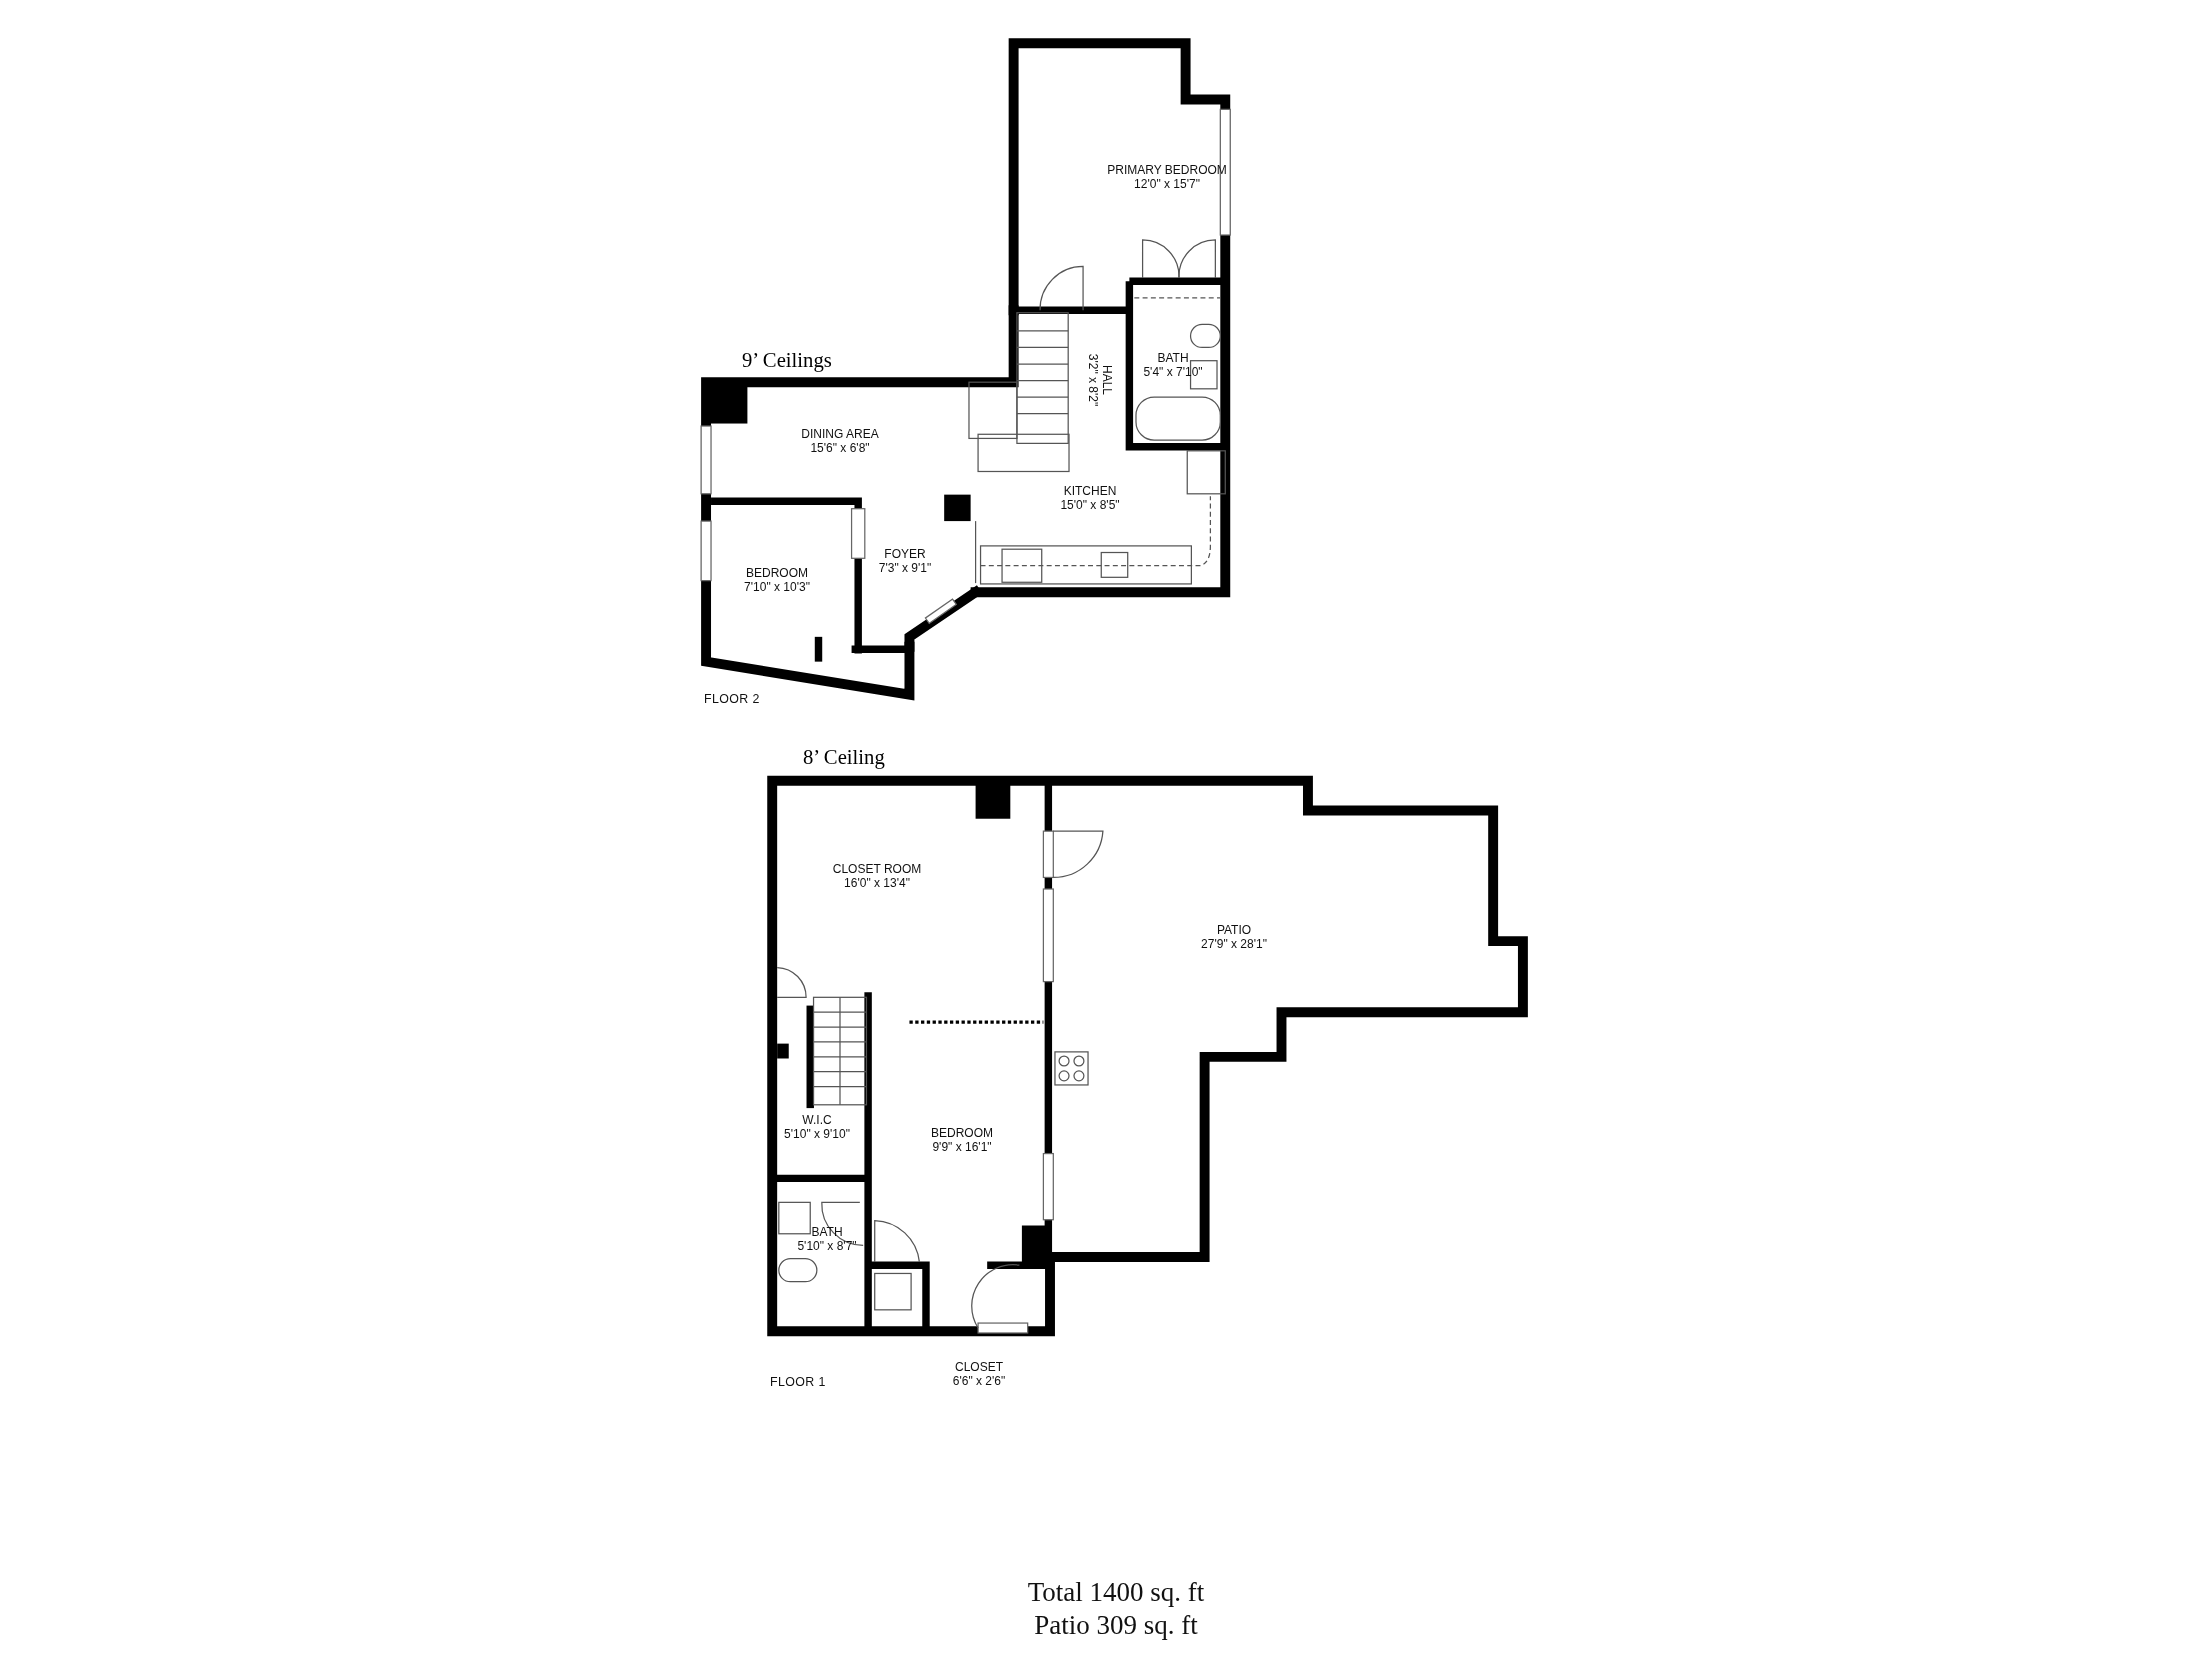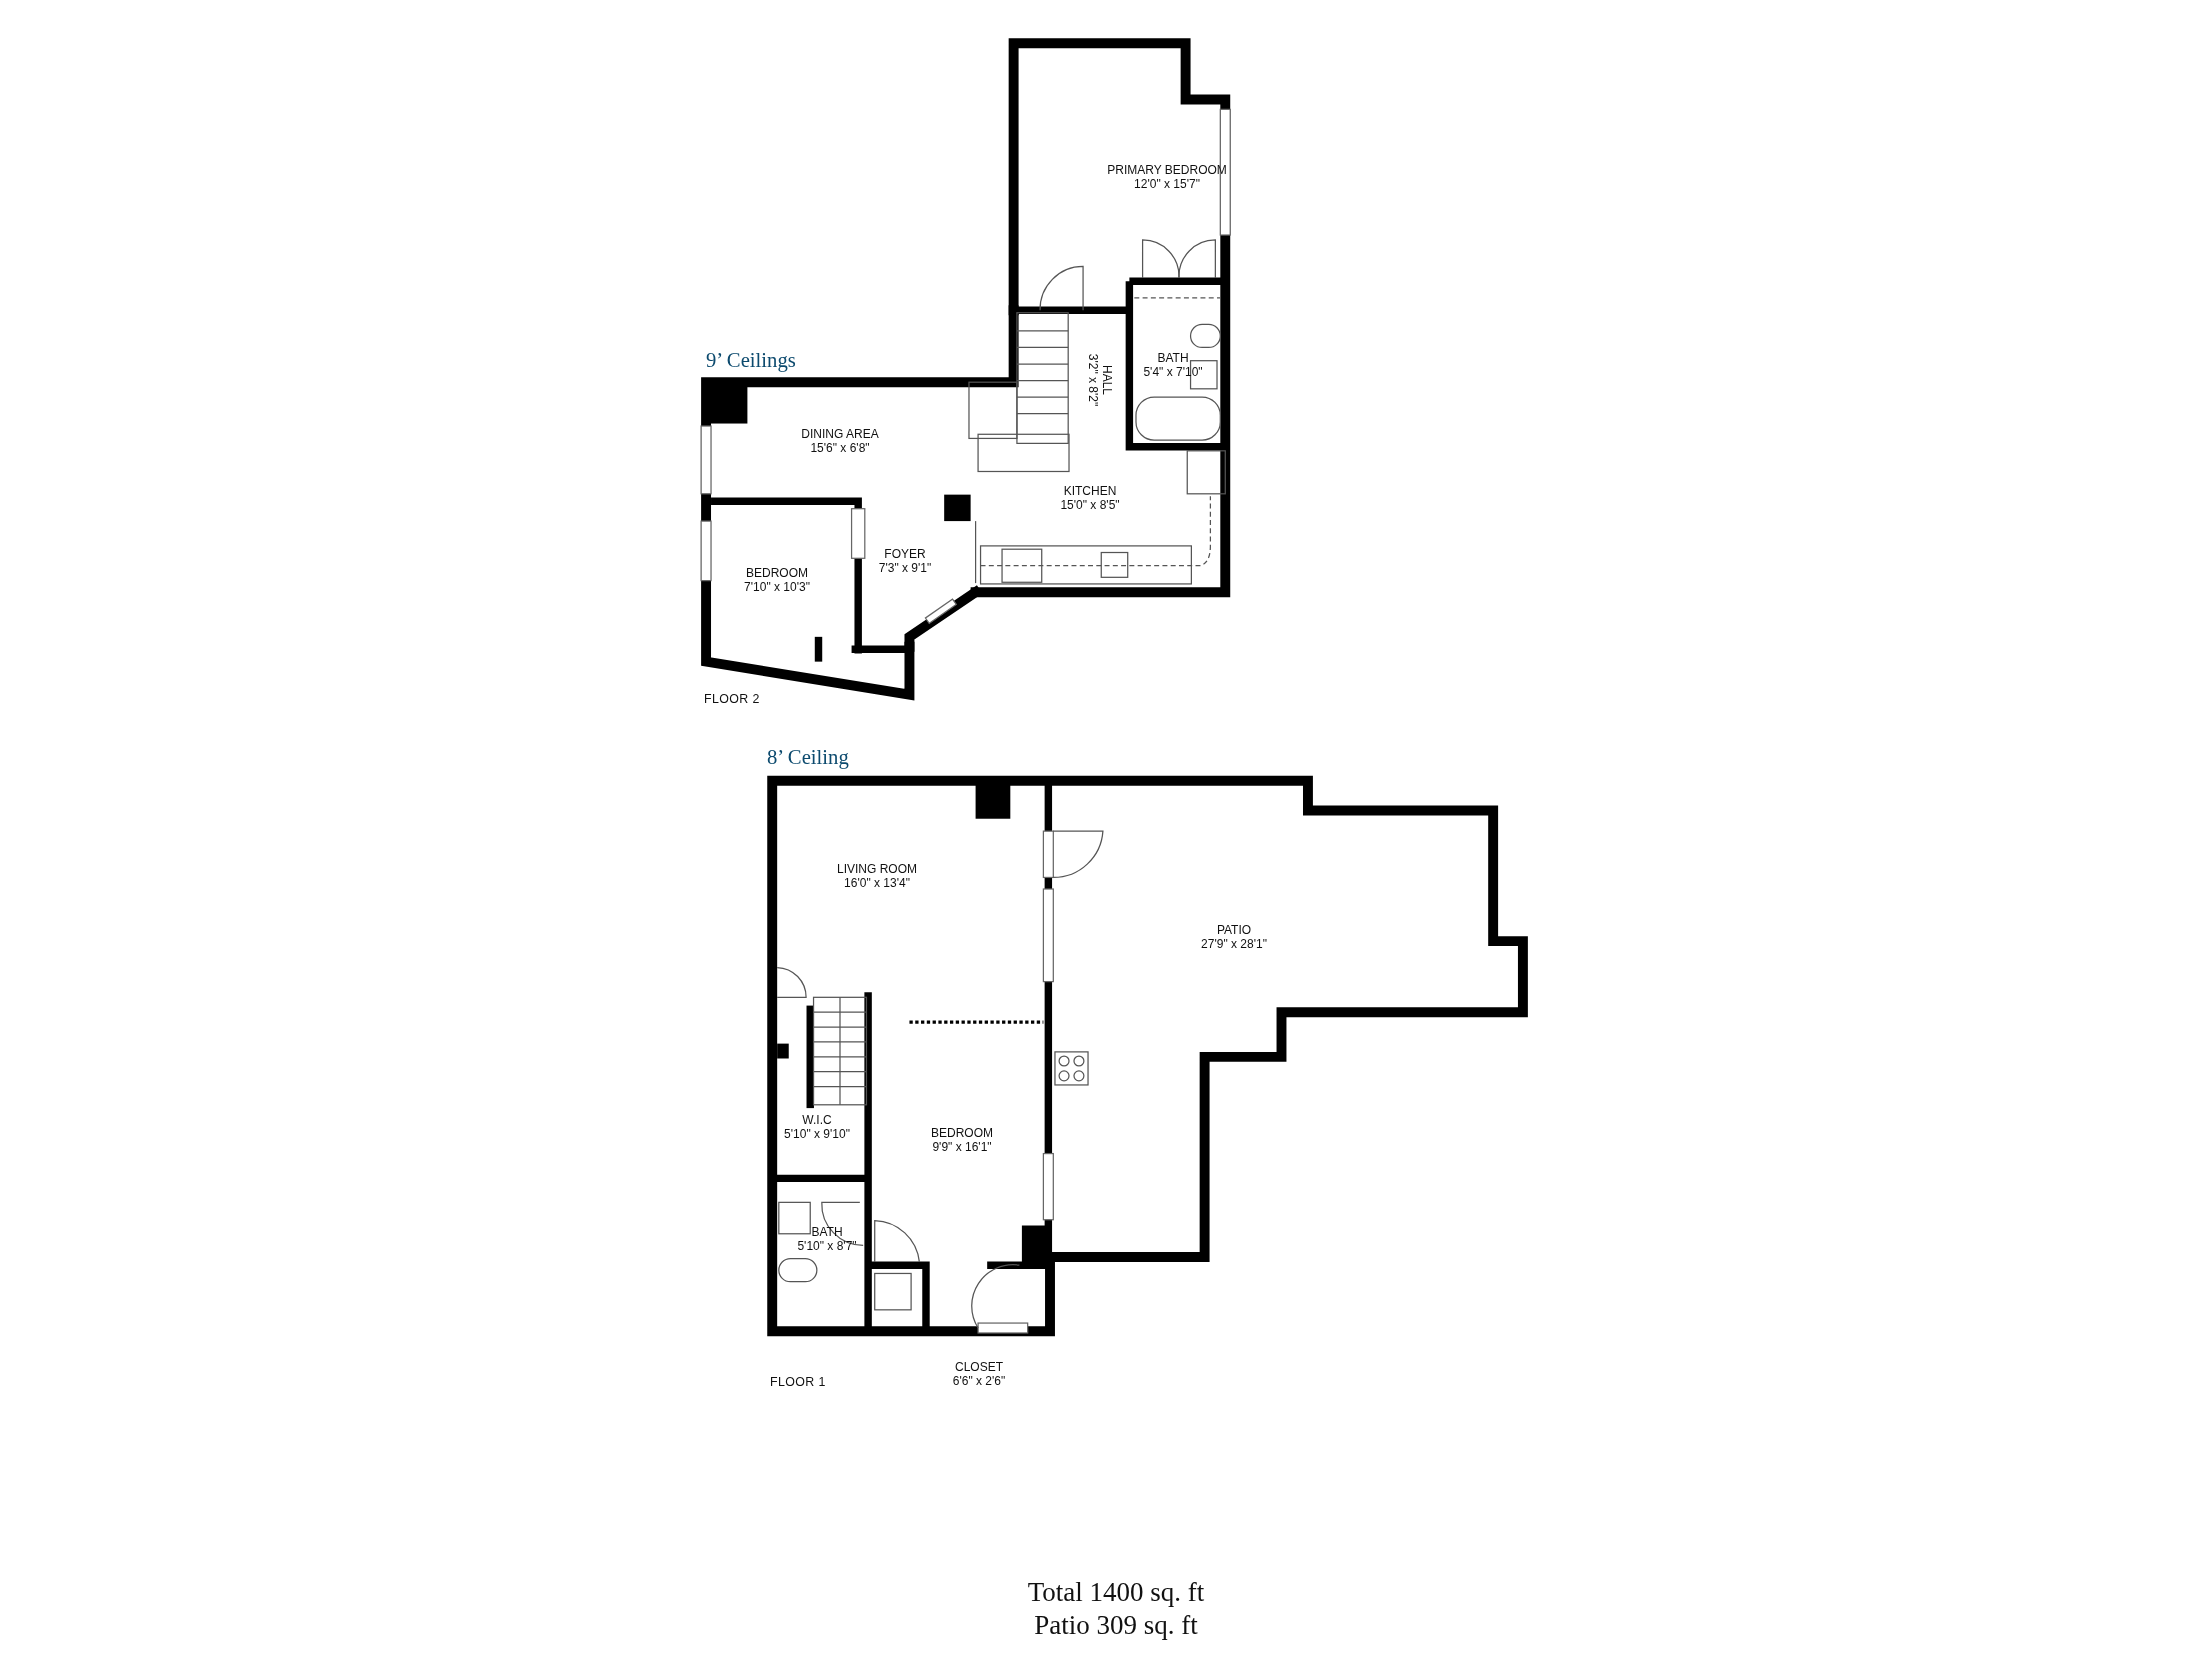--- a/index.html
+++ b/index.html
@@ -5,21 +5,21 @@
   html, body { margin:0; padding:0; background:#ffffff; }
   body { width:2205px; height:1654px; position:relative; overflow:hidden; font-family:"Liberation Sans", sans-serif; }
   svg { position:absolute; left:0; top:0; }
   .wall { fill:none; stroke:#000; stroke-width:12; stroke-linejoin:miter; stroke-linecap:square; }
   .iwall { fill:none; stroke:#000; stroke-width:9; }
   .thin { fill:none; stroke:#555; stroke-width:1.5; }
   .dash { fill:none; stroke:#555; stroke-width:1.5; stroke-dasharray:6 4; }
   .win { fill:#fff; stroke:#666; stroke-width:1.5; }
   .block { fill:#000; }
   .lbl { position:absolute; text-align:center; font-size:12px; color:#111; line-height:14px; white-space:nowrap; transform:translateX(-50%); }
-  .ceil { position:absolute; font-family:"Liberation Serif", serif; font-size:20.7px; color:#0c4a6e; }
+  .ceil { position:absolute; font-family:"Liberation Serif", serif; font-size:20.7px; color:#000000;margin-left:36px; }
   .floorlbl { position:absolute; font-size:12.4px; color:#111; letter-spacing:0.4px; }
   .totals { position:absolute; left:50%; transform:translateX(-50%); text-align:center; font-family:"Liberation Serif", serif; font-size:27px; line-height:33px; color:#111; }
 </style>
 </head>
 <body>
 
 <svg width="2205" height="1654" viewBox="0 0 2667 2000">
 
   <g>
 
@@ -156,21 +156,21 @@
   <div>FOYER</div>
   <div>7'3" x 9'1"</div>
 </div>
 <div class="lbl" style="left:777px; top:566px;">
   <div>BEDROOM</div>
   <div>7'10" x 10'3"</div>
 </div>
 <div class="floorlbl" style="left:704px; top:692px;">FLOOR 2</div>
 
 <div class="lbl" style="left:877px; top:862px;">
-  <div>LIVING ROOM</div>
+  <div>CLOSET ROOM</div>
   <div>16'0" x 13'4"</div>
 </div>
 <div class="lbl" style="left:1234px; top:923px;">
   <div>PATIO</div>
   <div>27'9" x 28'1"</div>
 </div>
 <div class="lbl" style="left:817px; top:1113px;">
   <div>W.I.C</div>
   <div>5'10" x 9'10"</div>
 </div>

